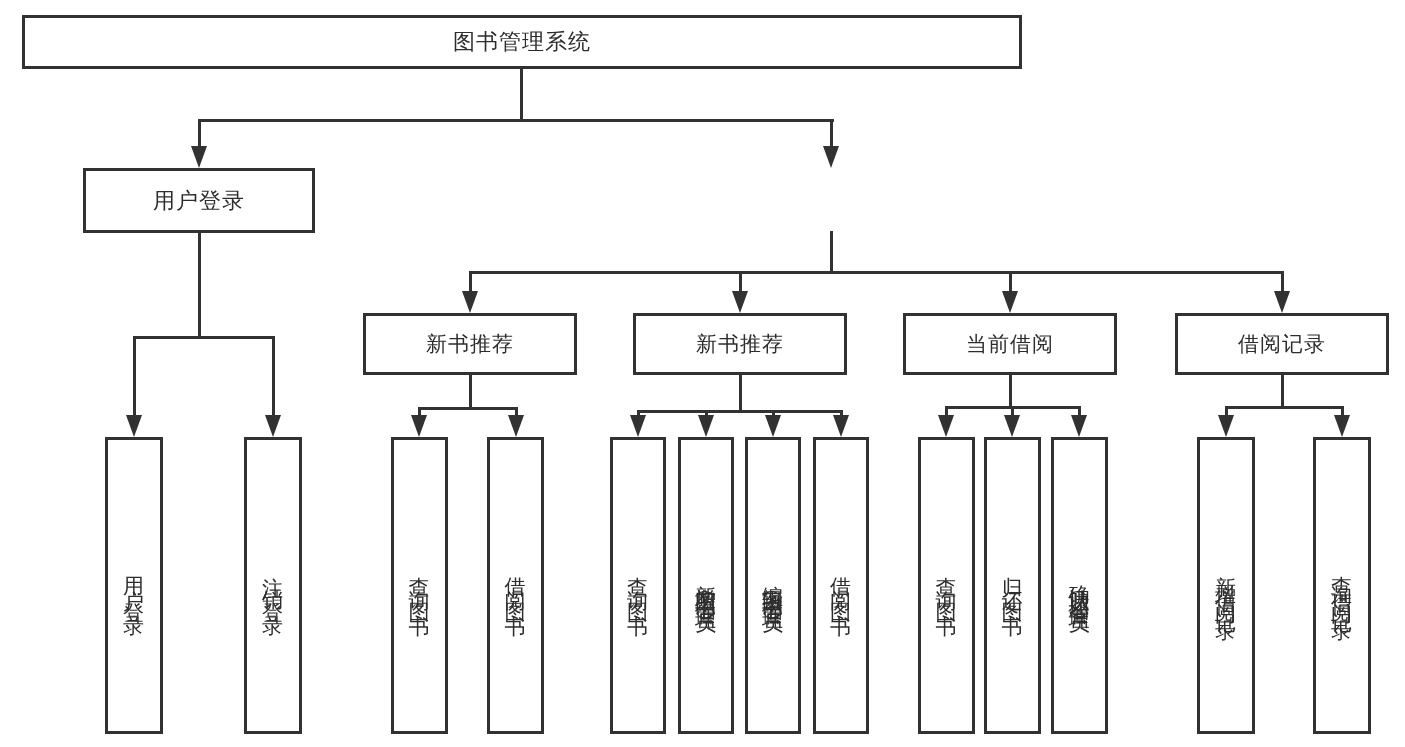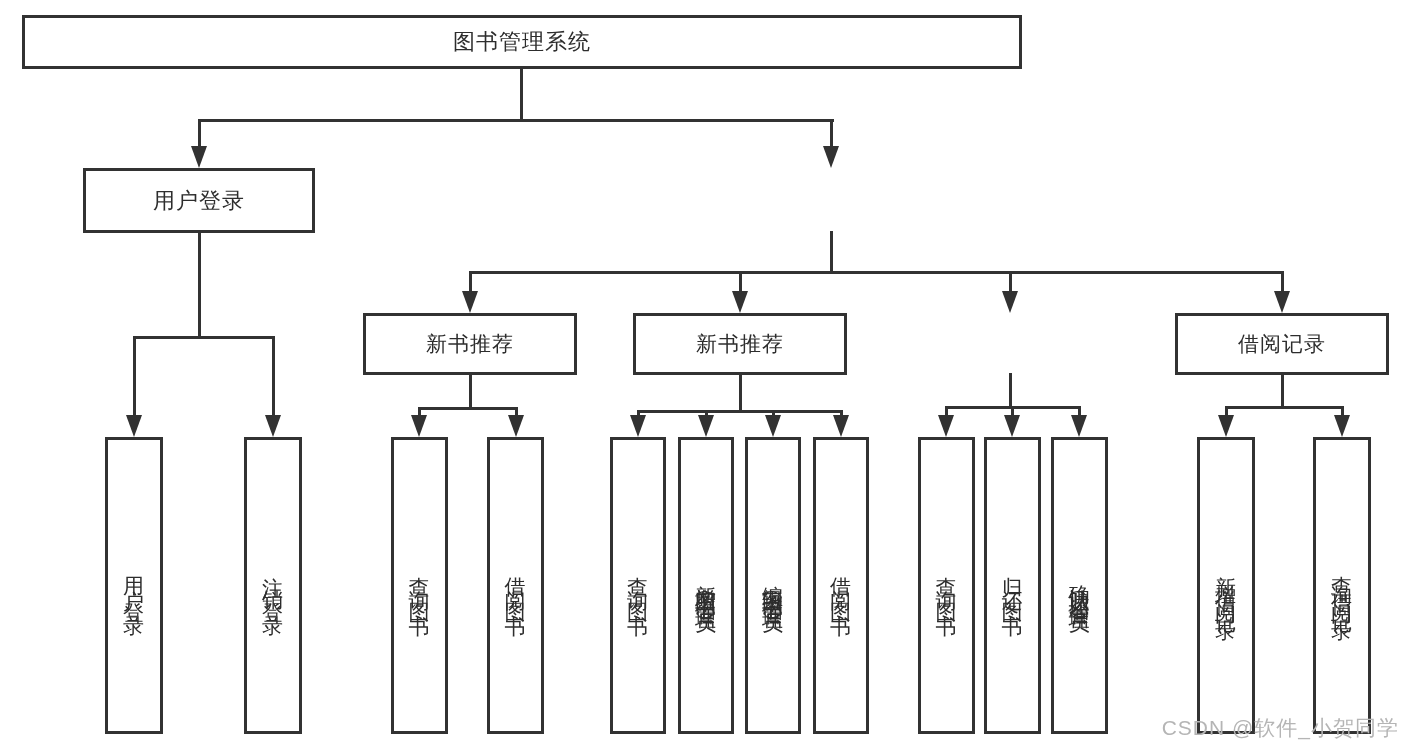--- a/index.html
+++ b/index.html
@@ -76,20 +76,23 @@
 
   <div class="box" style="left:83px;top:168px;width:232px;height:65px;">
     <span class="hlabel">用户登录</span>
   </div>
 
   <div class="box l3" style="left:363px;top:313px;width:214px;height:62px;">
     <span class="hlabel">新书推荐</span>
   </div>
   <div class="box l3" style="left:633px;top:313px;width:214px;height:62px;">
     <span class="hlabel">新书推荐</span>
+  </div>
+  <div class="box l3" style="left:903px;top:313px;width:214px;height:62px;">
+    <span class="hlabel">当前借阅</span>
   </div>
   <div class="box l3" style="left:1175px;top:313px;width:214px;height:62px;">
     <span class="hlabel">借阅记录</span>
   </div>
 
   <div class="box" style="left:105px;top:437px;width:58px;height:297px;">
     <span class="vtext ls4">用户登录</span>
   </div>
   <div class="box" style="left:244px;top:437px;width:58px;height:297px;">
     <span class="vtext ls4">注销登录</span>
@@ -184,15 +187,14 @@
   <div class="arrow" style="left:1004px;top:415px;"></div>
   <div class="arrow" style="left:1071px;top:415px;"></div>
 
   <div class="line" style="left:1281px;top:373px;width:3px;height:36px;"></div>
   <div class="line" style="left:1225px;top:406px;width:119px;height:3px;"></div>
   <div class="line" style="left:1225px;top:406px;width:3px;height:15px;"></div>
   <div class="line" style="left:1341px;top:406px;width:3px;height:15px;"></div>
   <div class="arrow" style="left:1218px;top:415px;"></div>
   <div class="arrow" style="left:1334px;top:415px;"></div>
 
-  <div class="watermark">CSDN @软件_小贺同学</div>
 
 </div>
 
 </body></html>

